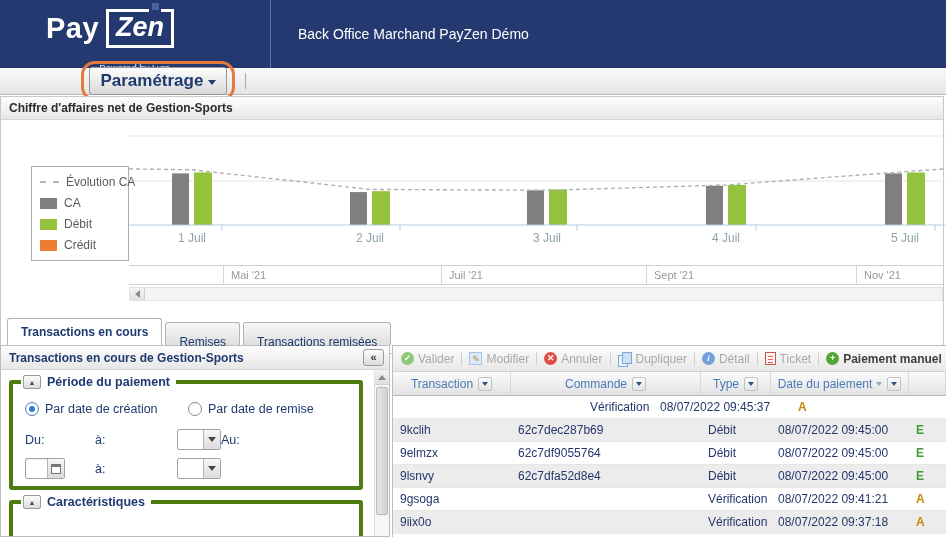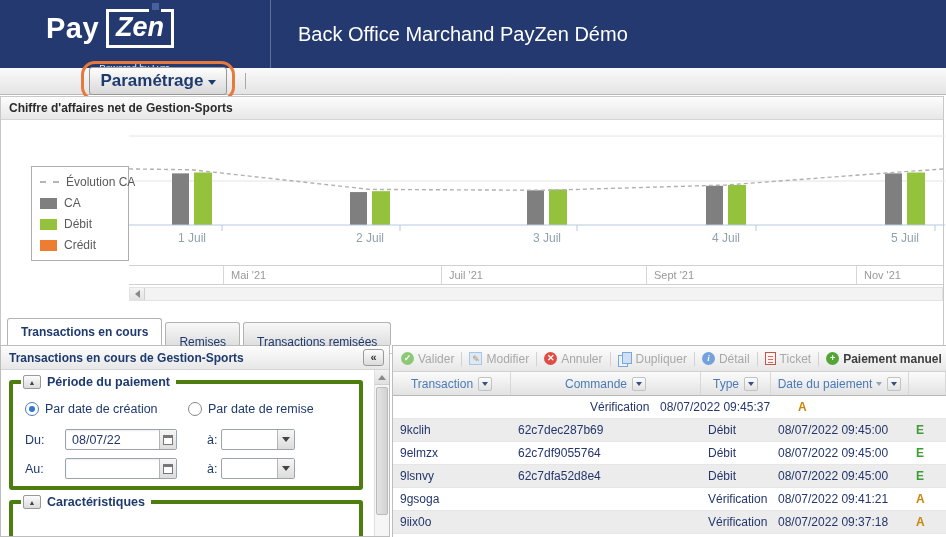--- a/index.html
+++ b/index.html
@@ -10,21 +10,21 @@
   .app-header { position:absolute; top:0; left:0; width:946px; height:68px; background:#24396f; }
   .logo { position:absolute; left:46px; top:9px; color:#fff; }
   .logo-line { display:flex; align-items:center; }
   .logo-pay { font-size:29px; font-weight:bold; letter-spacing:.5px; }
   .zen-box { position:relative; border:3px solid #fff; padding:0 7px 2px 7px; margin-left:7px;
     font-size:27px; font-weight:bold; font-style:italic; }
   .zen-box::before { content:""; position:absolute; top:-3px; right:10px; width:12px; height:3px; background:#24396f; }
   .zen-dot { position:absolute; top:-9px; right:12px; width:7px; height:7px; background:#46619e; }
   .logo-tagline { font-size:9.5px; color:#e8ecf5; margin-top:14px; text-align:right; padding-right:4px; }
   .header-divider { position:absolute; left:270px; top:0; width:1px; height:68px; background:rgba(255,255,255,.28); }
-  .app-title { position:absolute; left:298px; top:0; height:68px; line-height:68px; color:#fff; font-size:20px; }
+  .app-title { position:absolute; left:298px; top:0; height:68px; line-height:68px; color:#fff; font-size:14px; }
 
   
   .menubar { position:absolute; top:68px; left:0; width:946px; height:27px;
     background:linear-gradient(#fafafa,#e4e4e4); border-bottom:1px solid #b9b9b9;
     display:flex; align-items:center; padding-left:8px; }
   .menu-item { font-size:13px; font-weight:bold; color:#1e3a6e; display:flex; align-items:center; gap:5px;
     padding:3px 6px; cursor:pointer;margin-top:40px; }
   .caret { width:0; height:0; border-left:4px solid transparent; border-right:4px solid transparent;
     border-top:5px solid #1e3a6e; margin-top:2px; }
   .param-wrap { position:relative; margin:0 12px 0 8px; }
@@ -268,26 +268,20 @@
               <span class="radio sel"></span>
               <span class="radio-label">Par date de création</span>
             </label>
             <label class="radio-opt">
               <span class="radio"></span>
               <span class="radio-label">Par date de remise</span>
             </label>
           </div>
         <div class="field-grid" id="field-grid">
             <span>Du:</span>
-            <div class="txt-input">
-              <span>08/07/22</span>
-              <span class="cal-btn">
-                <span class="cal-ico"></span>
-              </span>
-            </div>
             <span class="a-label">à:</span>
             <div class="select">
               <span></span>
               <span class="dd-btn">
                 <span class="tri-down-dark"></span>
               </span>
             </div>
             <span>Au:</span>
             <div class="txt-input">
               <span></span>

